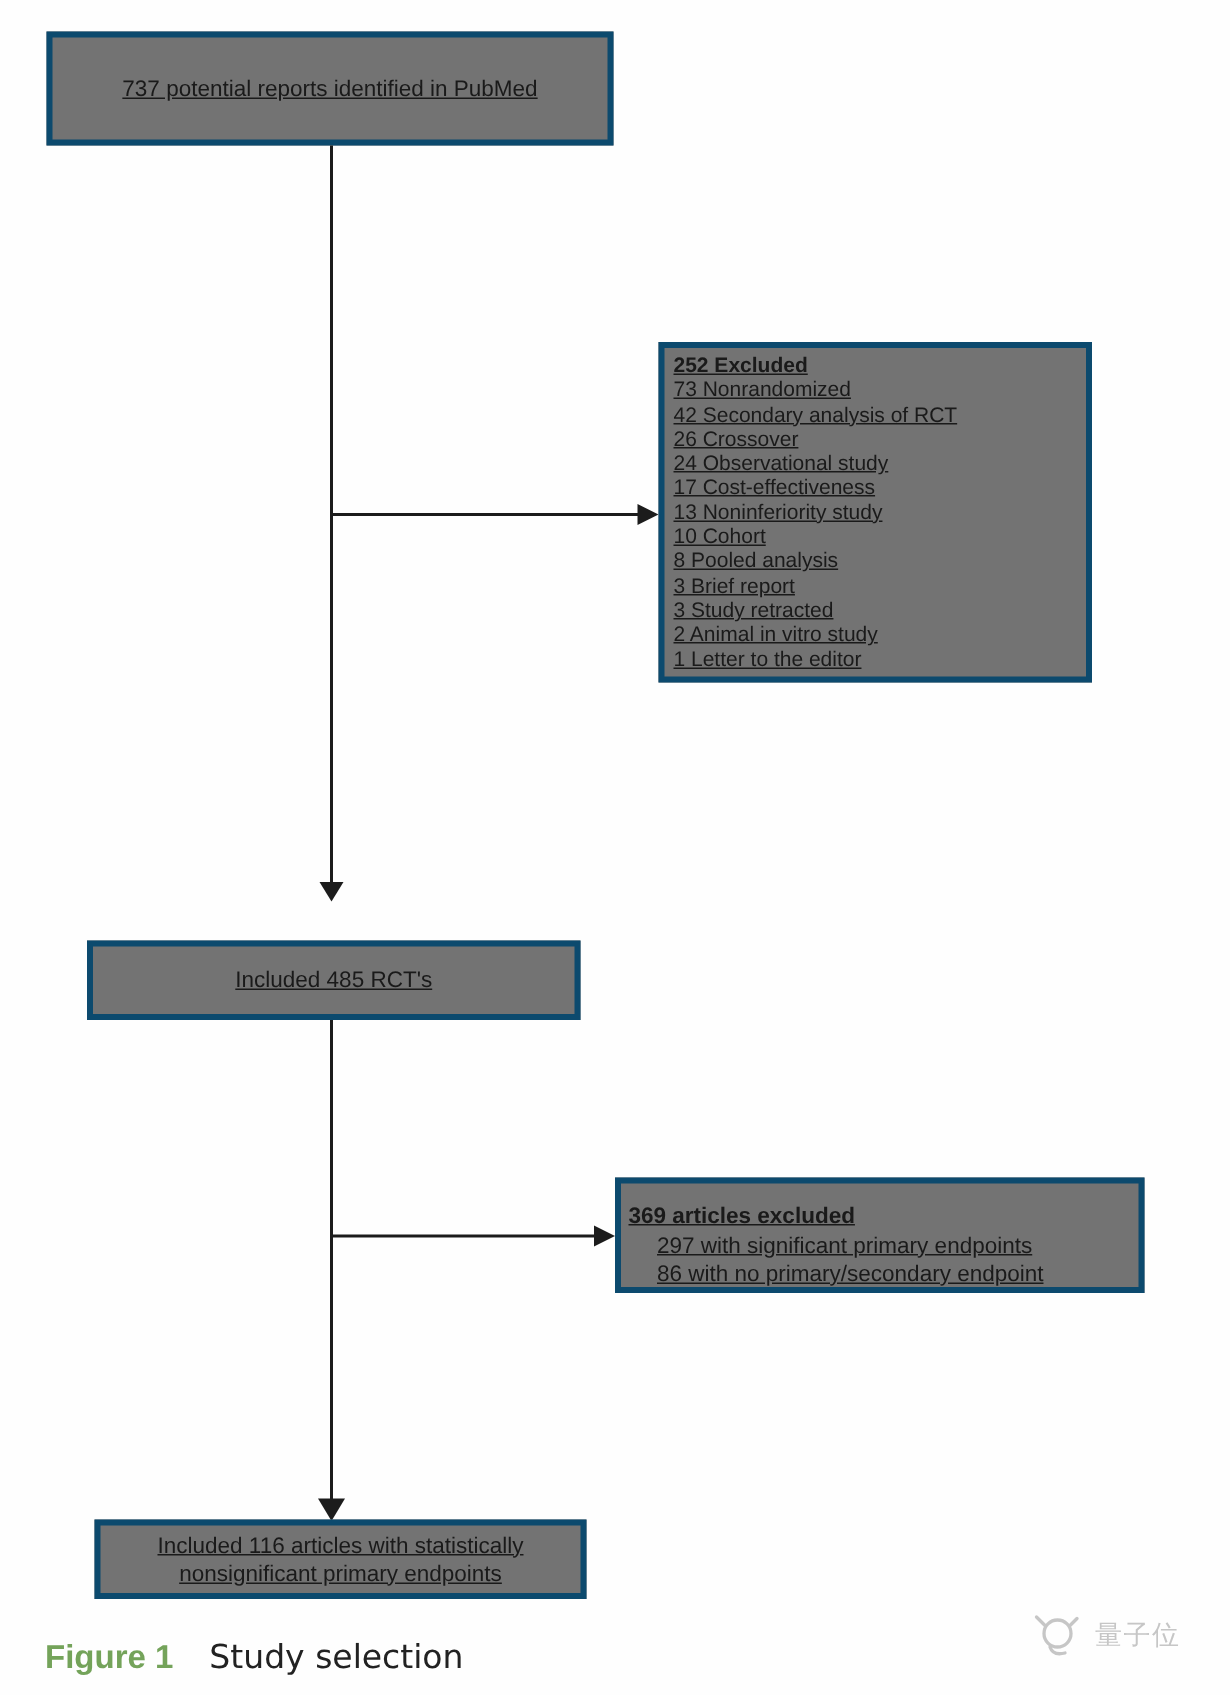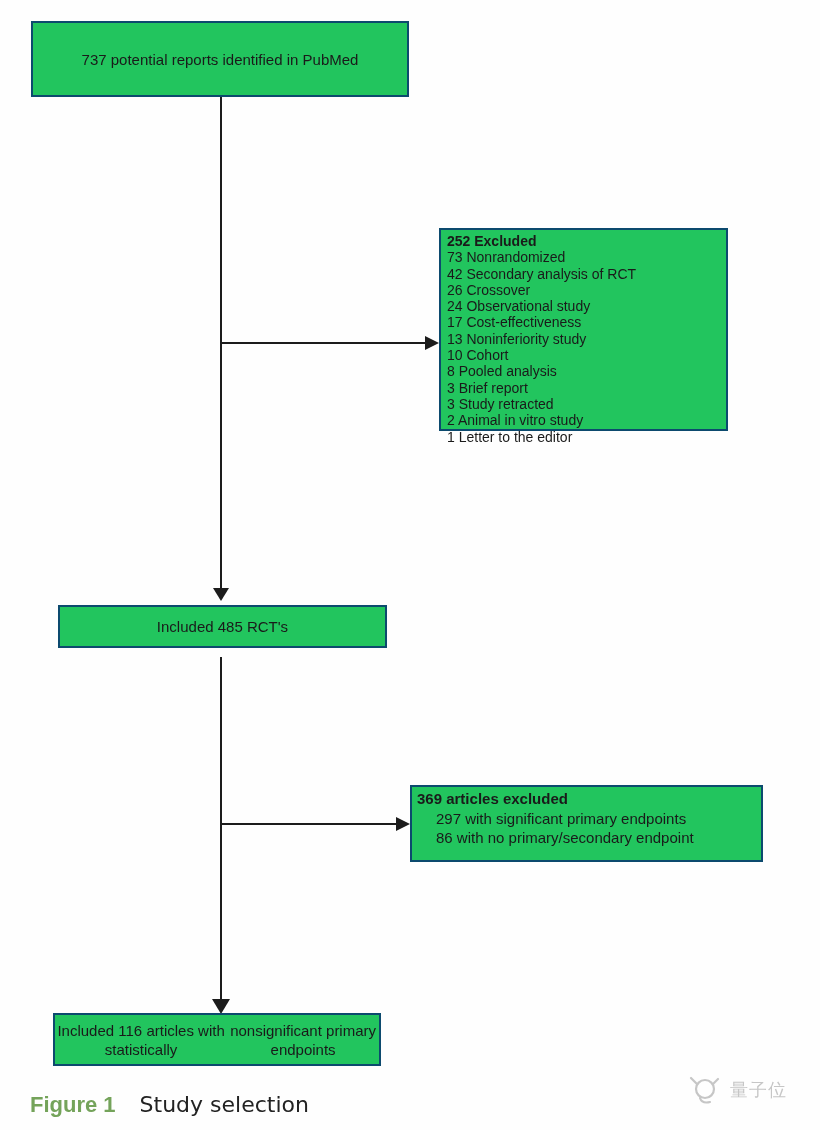--- a/index.html
+++ b/index.html
@@ -7,37 +7,38 @@
     position: relative;
     width: 820px;
     height: 1130px;
     background: #fefefe;
     font-family: "Liberation Sans", sans-serif;
     color: #1a1a1a;
     overflow: hidden;
   }
   .fbox {
     position: absolute;
-    border: 2px solid #0c4a6e;
-    background: #22c55e;
+    border: 4px solid #0c4a6e;
+    background: #737373;
     box-sizing: border-box;
+    text-decoration: underline;
   }
   .center-box {
     display: flex;
     align-items: center;
     justify-content: center;
     text-align: center;
     font-size: 15px;
     line-height: 19px;
   }
   .box-identified   { left: 31px;  top: 21px;   width: 378px; height: 76px; }
-  .box-excluded-252 { left: 439px; top: 228px;  width: 289px; height: 203px; padding: 3px 6px; font-size: 14px; line-height: 16.3px; }
-  .box-included-485 { left: 58px;  top: 605px;  width: 329px; height: 43px; }
-  .box-excluded-369 { left: 410px; top: 785px;  width: 353px; height: 77px; padding: 2px 5px; font-size: 15px; line-height: 19.5px; }
-  .box-included-116 { left: 53px;  top: 1013px; width: 328px; height: 53px; flex-direction: row; }
+  .box-excluded-252 { left: 439px; top: 228px;  width: 289px; height: 227px; padding: 3px 6px; font-size: 14px; line-height: 16.3px; }
+  .box-included-485 { left: 58px;  top: 627px;  width: 329px; height: 53px; }
+  .box-excluded-369 { left: 410px; top: 785px;  width: 353px; height: 77px; padding: 12px 5px; font-size: 15px; line-height: 19.5px; }
+  .box-included-116 { left: 63px;  top: 1013px; width: 328px; height: 53px; flex-direction: column; }
   .list-title { font-weight: bold; display: block; }
   .box-excluded-252 .list-item { display: block; }
   .box-excluded-369 .list-item { display: block; margin-left: 19px; }
   
   .line { position: absolute; background: #1c1c1c; }
   .v1 { left: 220px; top: 97px;  width: 2px; height: 493px; }
   .v2 { left: 220px; top: 657px; width: 2px; height: 345px; }
   .h1 { left: 221px; top: 342px; width: 206px; height: 2px; }
   .h2 { left: 221px; top: 823px; width: 177px; height: 2px; }
   

